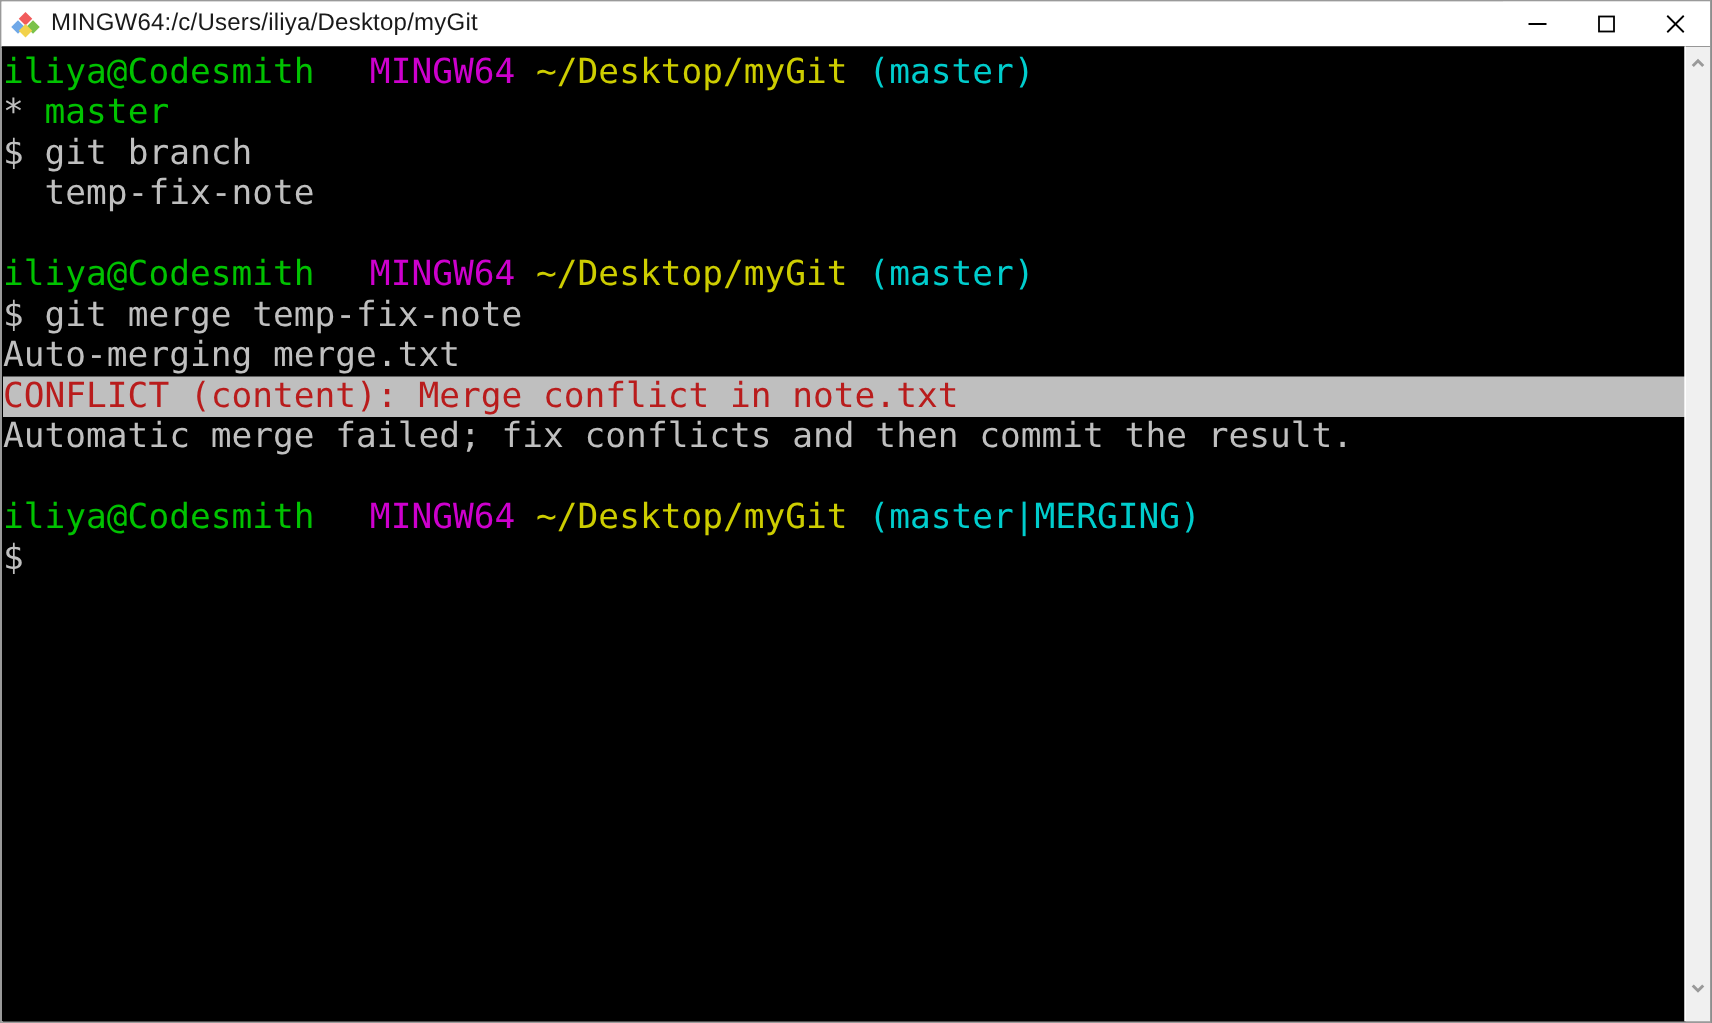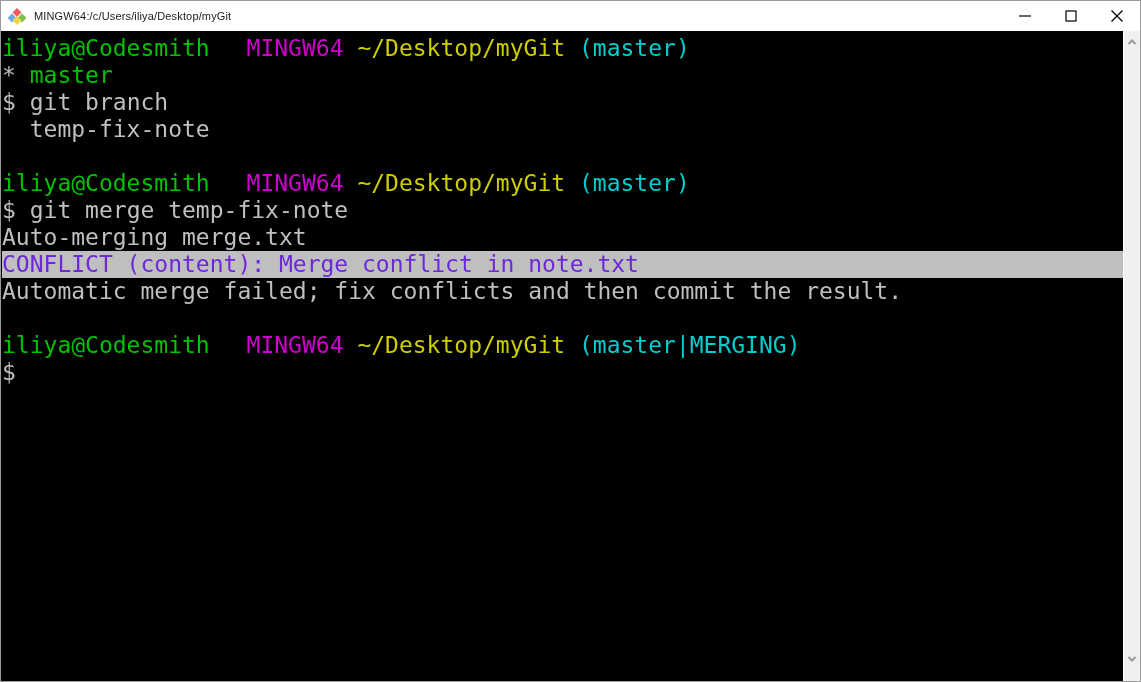--- a/index.html
+++ b/index.html
@@ -38,21 +38,21 @@
   .title-icon {
     width: 22px;
     height: 22px;
     margin-left: 5px;
     margin-right: 6px;
     flex: 0 0 auto;
     position: relative;
   }
   .title-text {
     font-family: "Liberation Sans", sans-serif;
-    font-size: 11px;
+    font-size: 16px;
     color: #1a1a1a;
     white-space: nowrap;
     letter-spacing: 0.15px;
   }
   .win-controls {
     position: absolute;
     right: 0; top: 0;
     height: 30px;
     display: flex;
     align-items: stretch;
@@ -93,21 +93,21 @@
     height: 27px;
     line-height: 27px;
     font-size: 23px;
     white-space: pre;
     color: #bfbfbf;
     letter-spacing: 0px;
   }
   .line.blank { color: transparent; }
   .line.highlight {
     background: #bfbfbf;
-    color: #6d28d9;
+    color: #b91c1c;
     width: 1122px;
   }
   .c-green   { color: #00c200; margin-top: 14px; }
   .c-magenta { color: #cd00cd; padding-left: 23px; }
   .c-yellow  { color: #cdcd00; text-align: center; }
   .c-cyan    { color: #00cdcd; text-align: right; }
   .c-white   { color: #bfbfbf; }
 
   
   .scrollbar {

